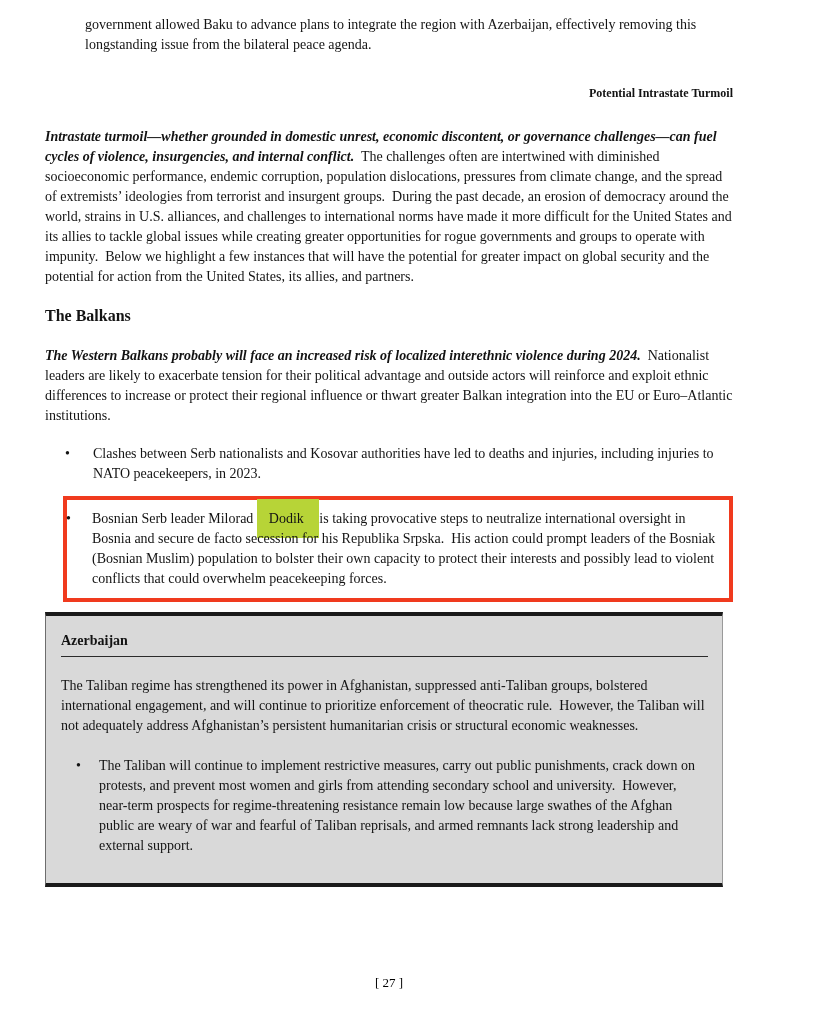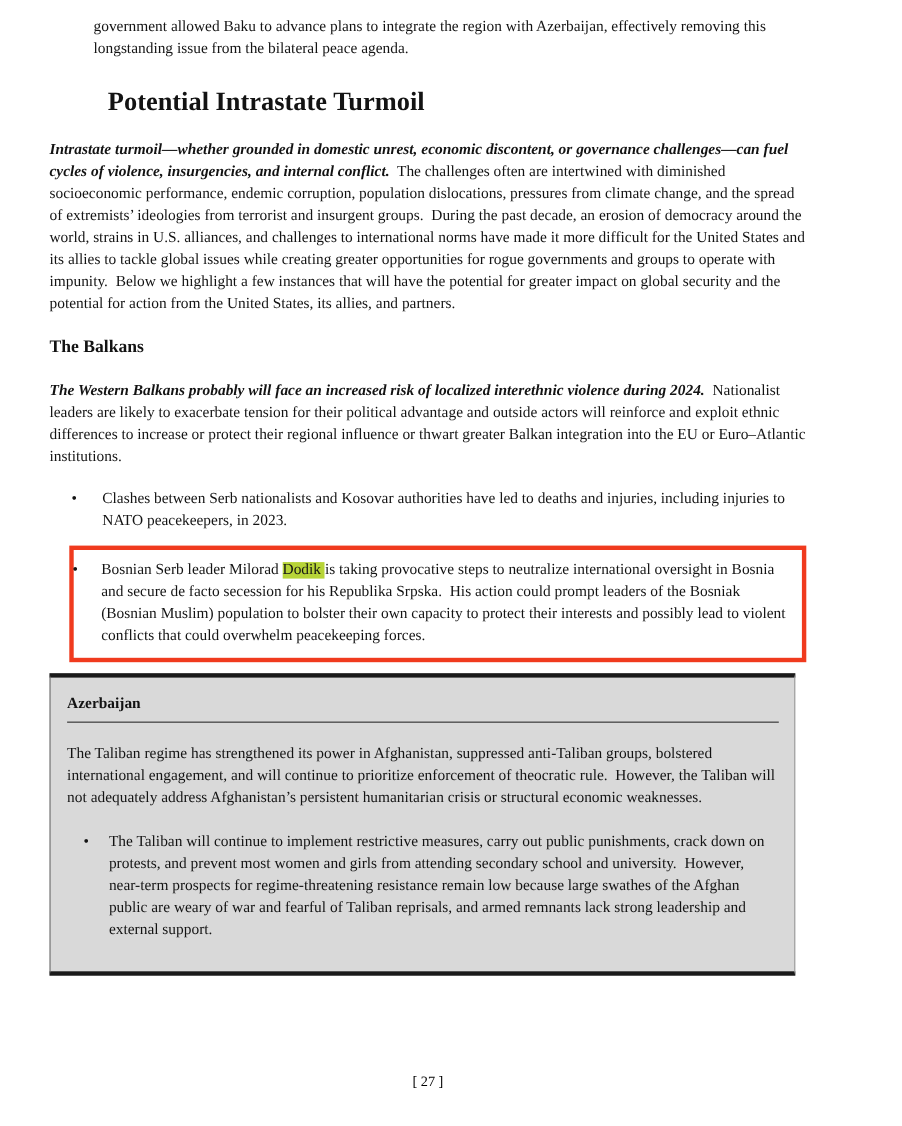--- a/index.html
+++ b/index.html
@@ -16,39 +16,40 @@
     width:820px;height:1024px;
     background:#ffffff;
     font-family:"Liberation Serif","DejaVu Serif",serif;
     font-size:14px;line-height:20px;color:var(--text);
     overflow:hidden;
   }
   .content{padding:15px 87px 0 45px;}
   .para{white-space:pre-wrap;}
   .cont-para{margin-left:40px;}
   .section-heading{
-    font-size:24px;line-height:24px;font-weight:bold;
+    font-size:12px;line-height:24px;font-weight:bold;
     margin:26px 0 0 53px;
+    text-align:right;
   }
   .intro-para{margin-top:22px;}
   .subheading{font-size:16px;line-height:18px;font-weight:bold;margin-top:20px;}
   .lead-para{margin-top:21px;}
   .lead{font-weight:bold;font-style:italic;}
   .bullet{display:flex;margin-top:18px;}
   .dot{flex:0 0 28px;margin-left:20px;text-align:left;}
   .btext{flex:1 1 auto;white-space:pre-wrap;}
   .redbox{
     position:relative;
     margin:12px 0 0 18px;
     border:4px solid var(--annotation-red);
     padding:9px 12px 9px 0;
   }
   .redbox .bullet{margin-top:0;}
   .redbox .dot{flex:0 0 26px;margin-left:-1px;}
-  mark.hl{background:var(--highlight-green);color:inherit;padding:0;}
+  mark.hl{background:var(--highlight-green);color:inherit;padding:12px;}
   .graybox{
     margin:10px 10px 0 0;
     background:var(--box-bg);
     border-top:4px solid var(--box-border);
     border-bottom:4px solid var(--box-border);
     border-left:1px solid #6d6d6d;
     border-right:1px solid #9a9a9a;
     padding:16px 14px 27px 15px;
   }
   .graybox .box-heading{

